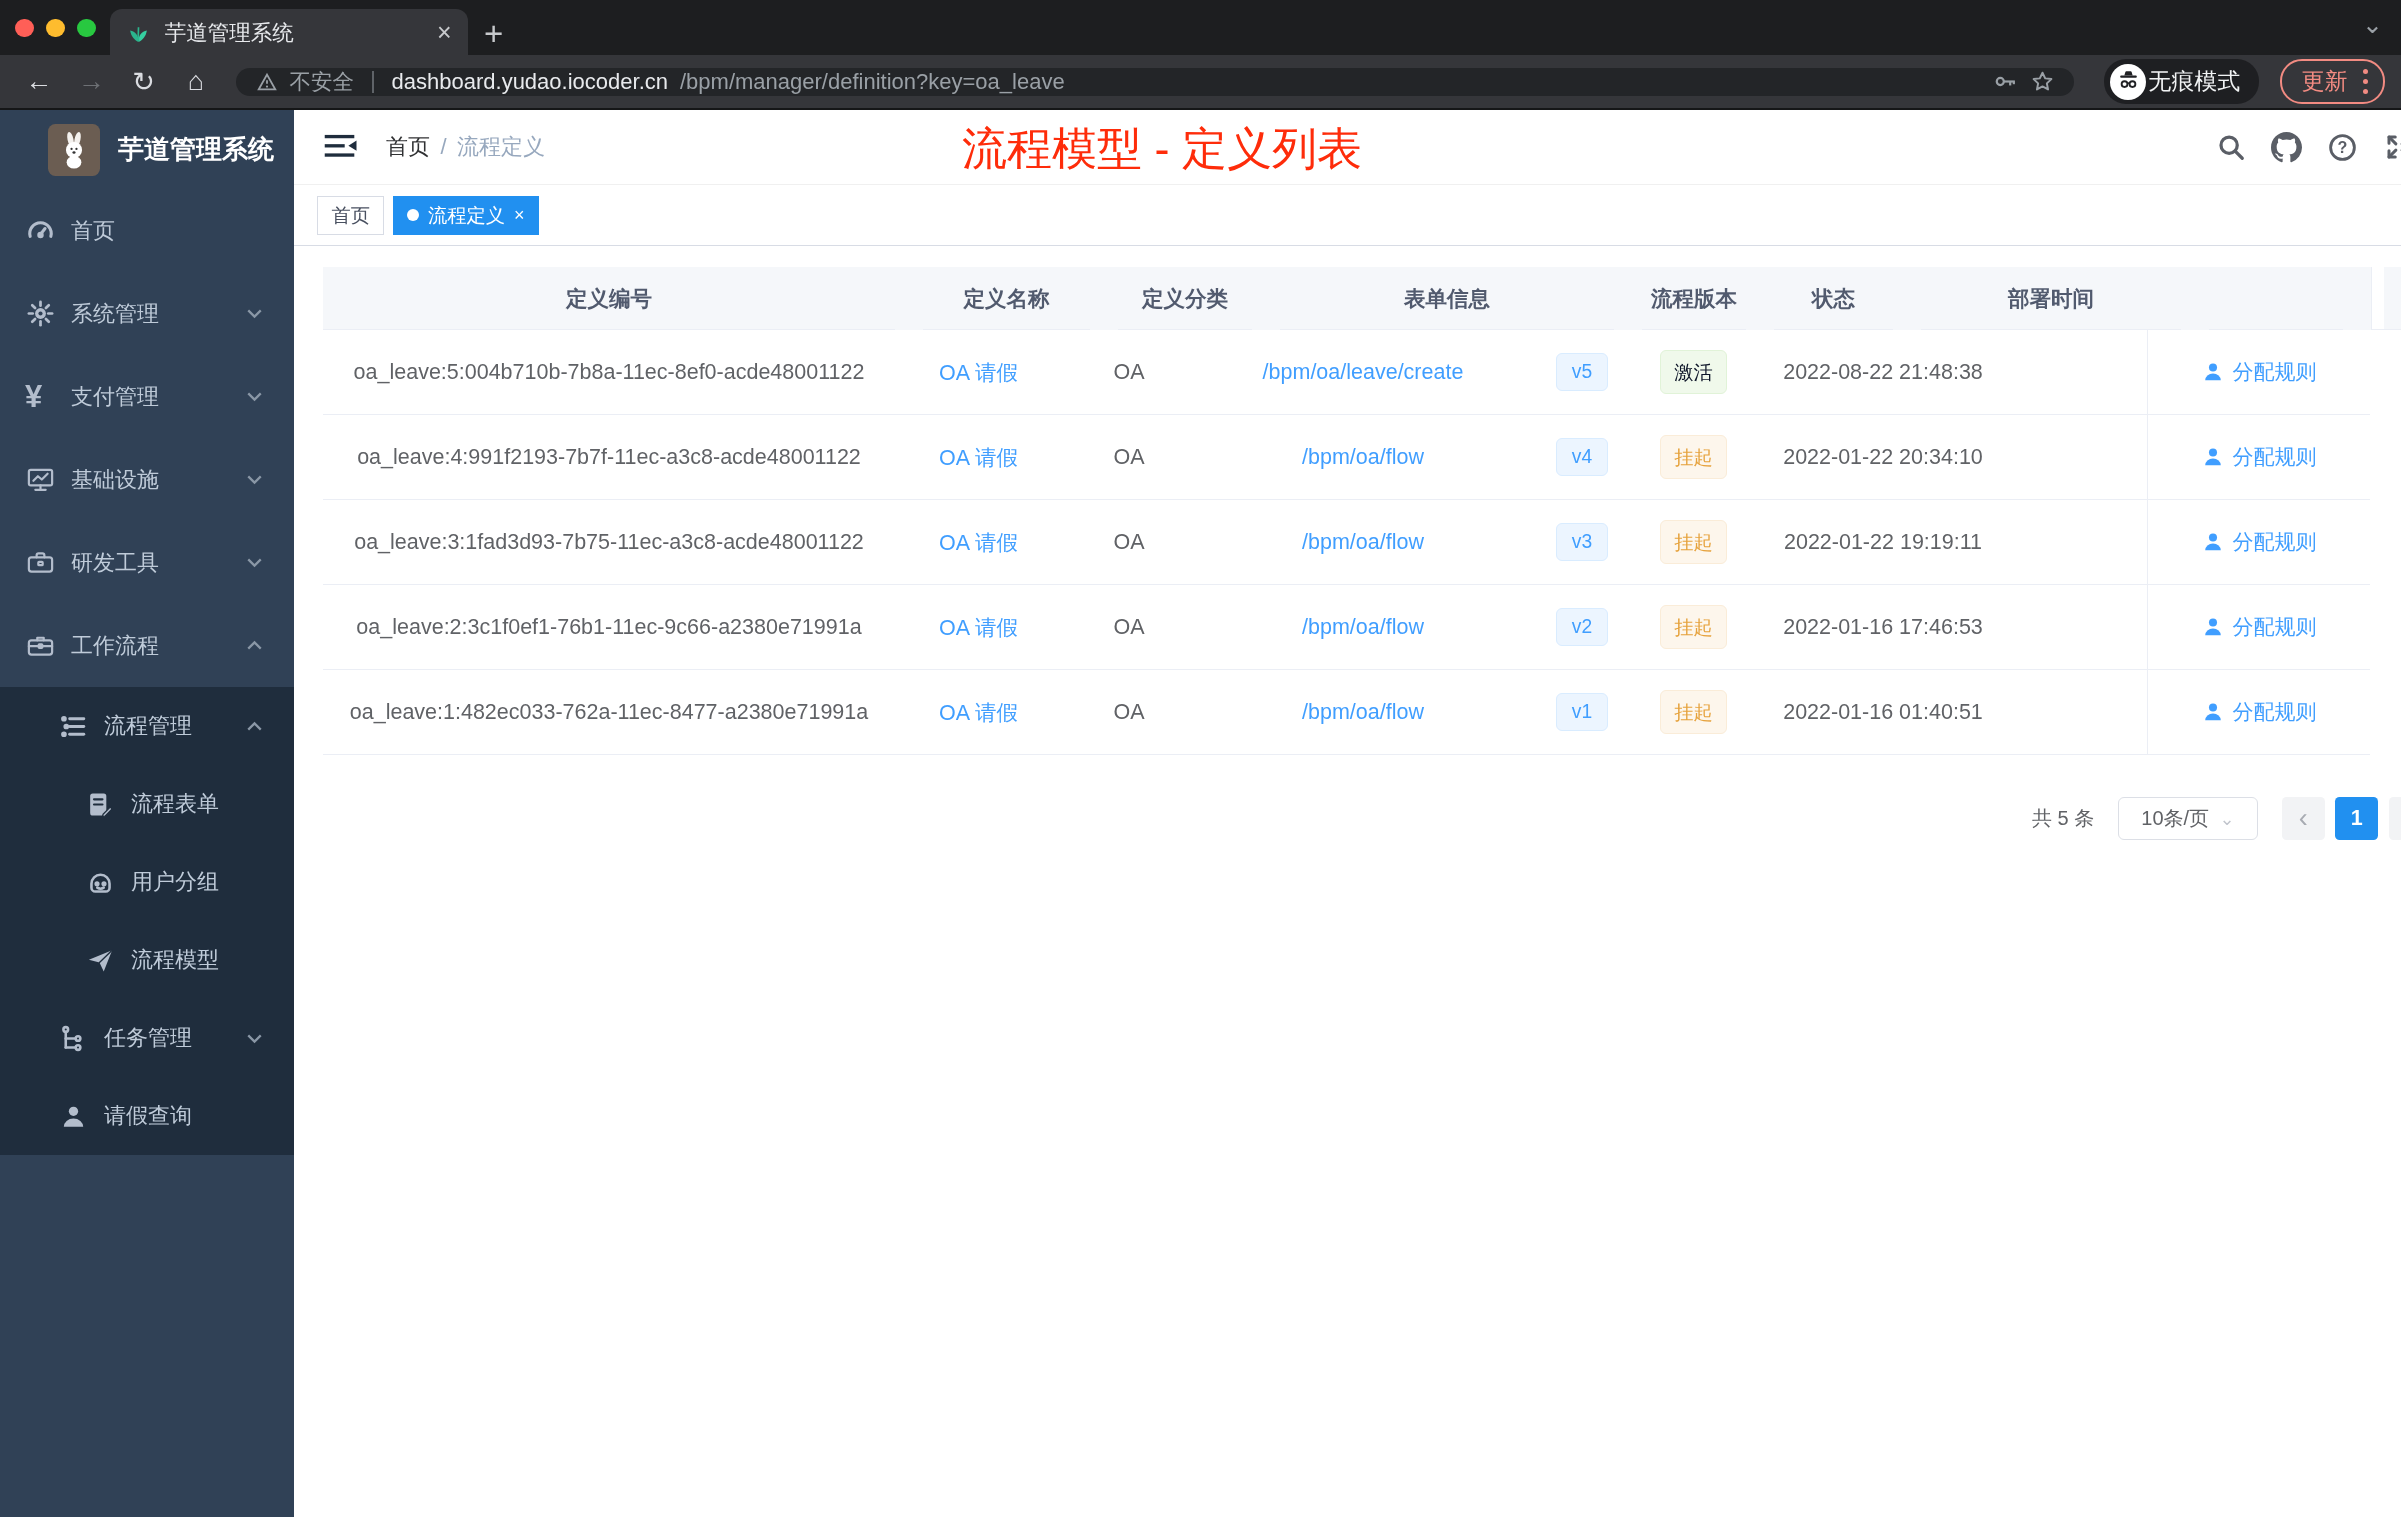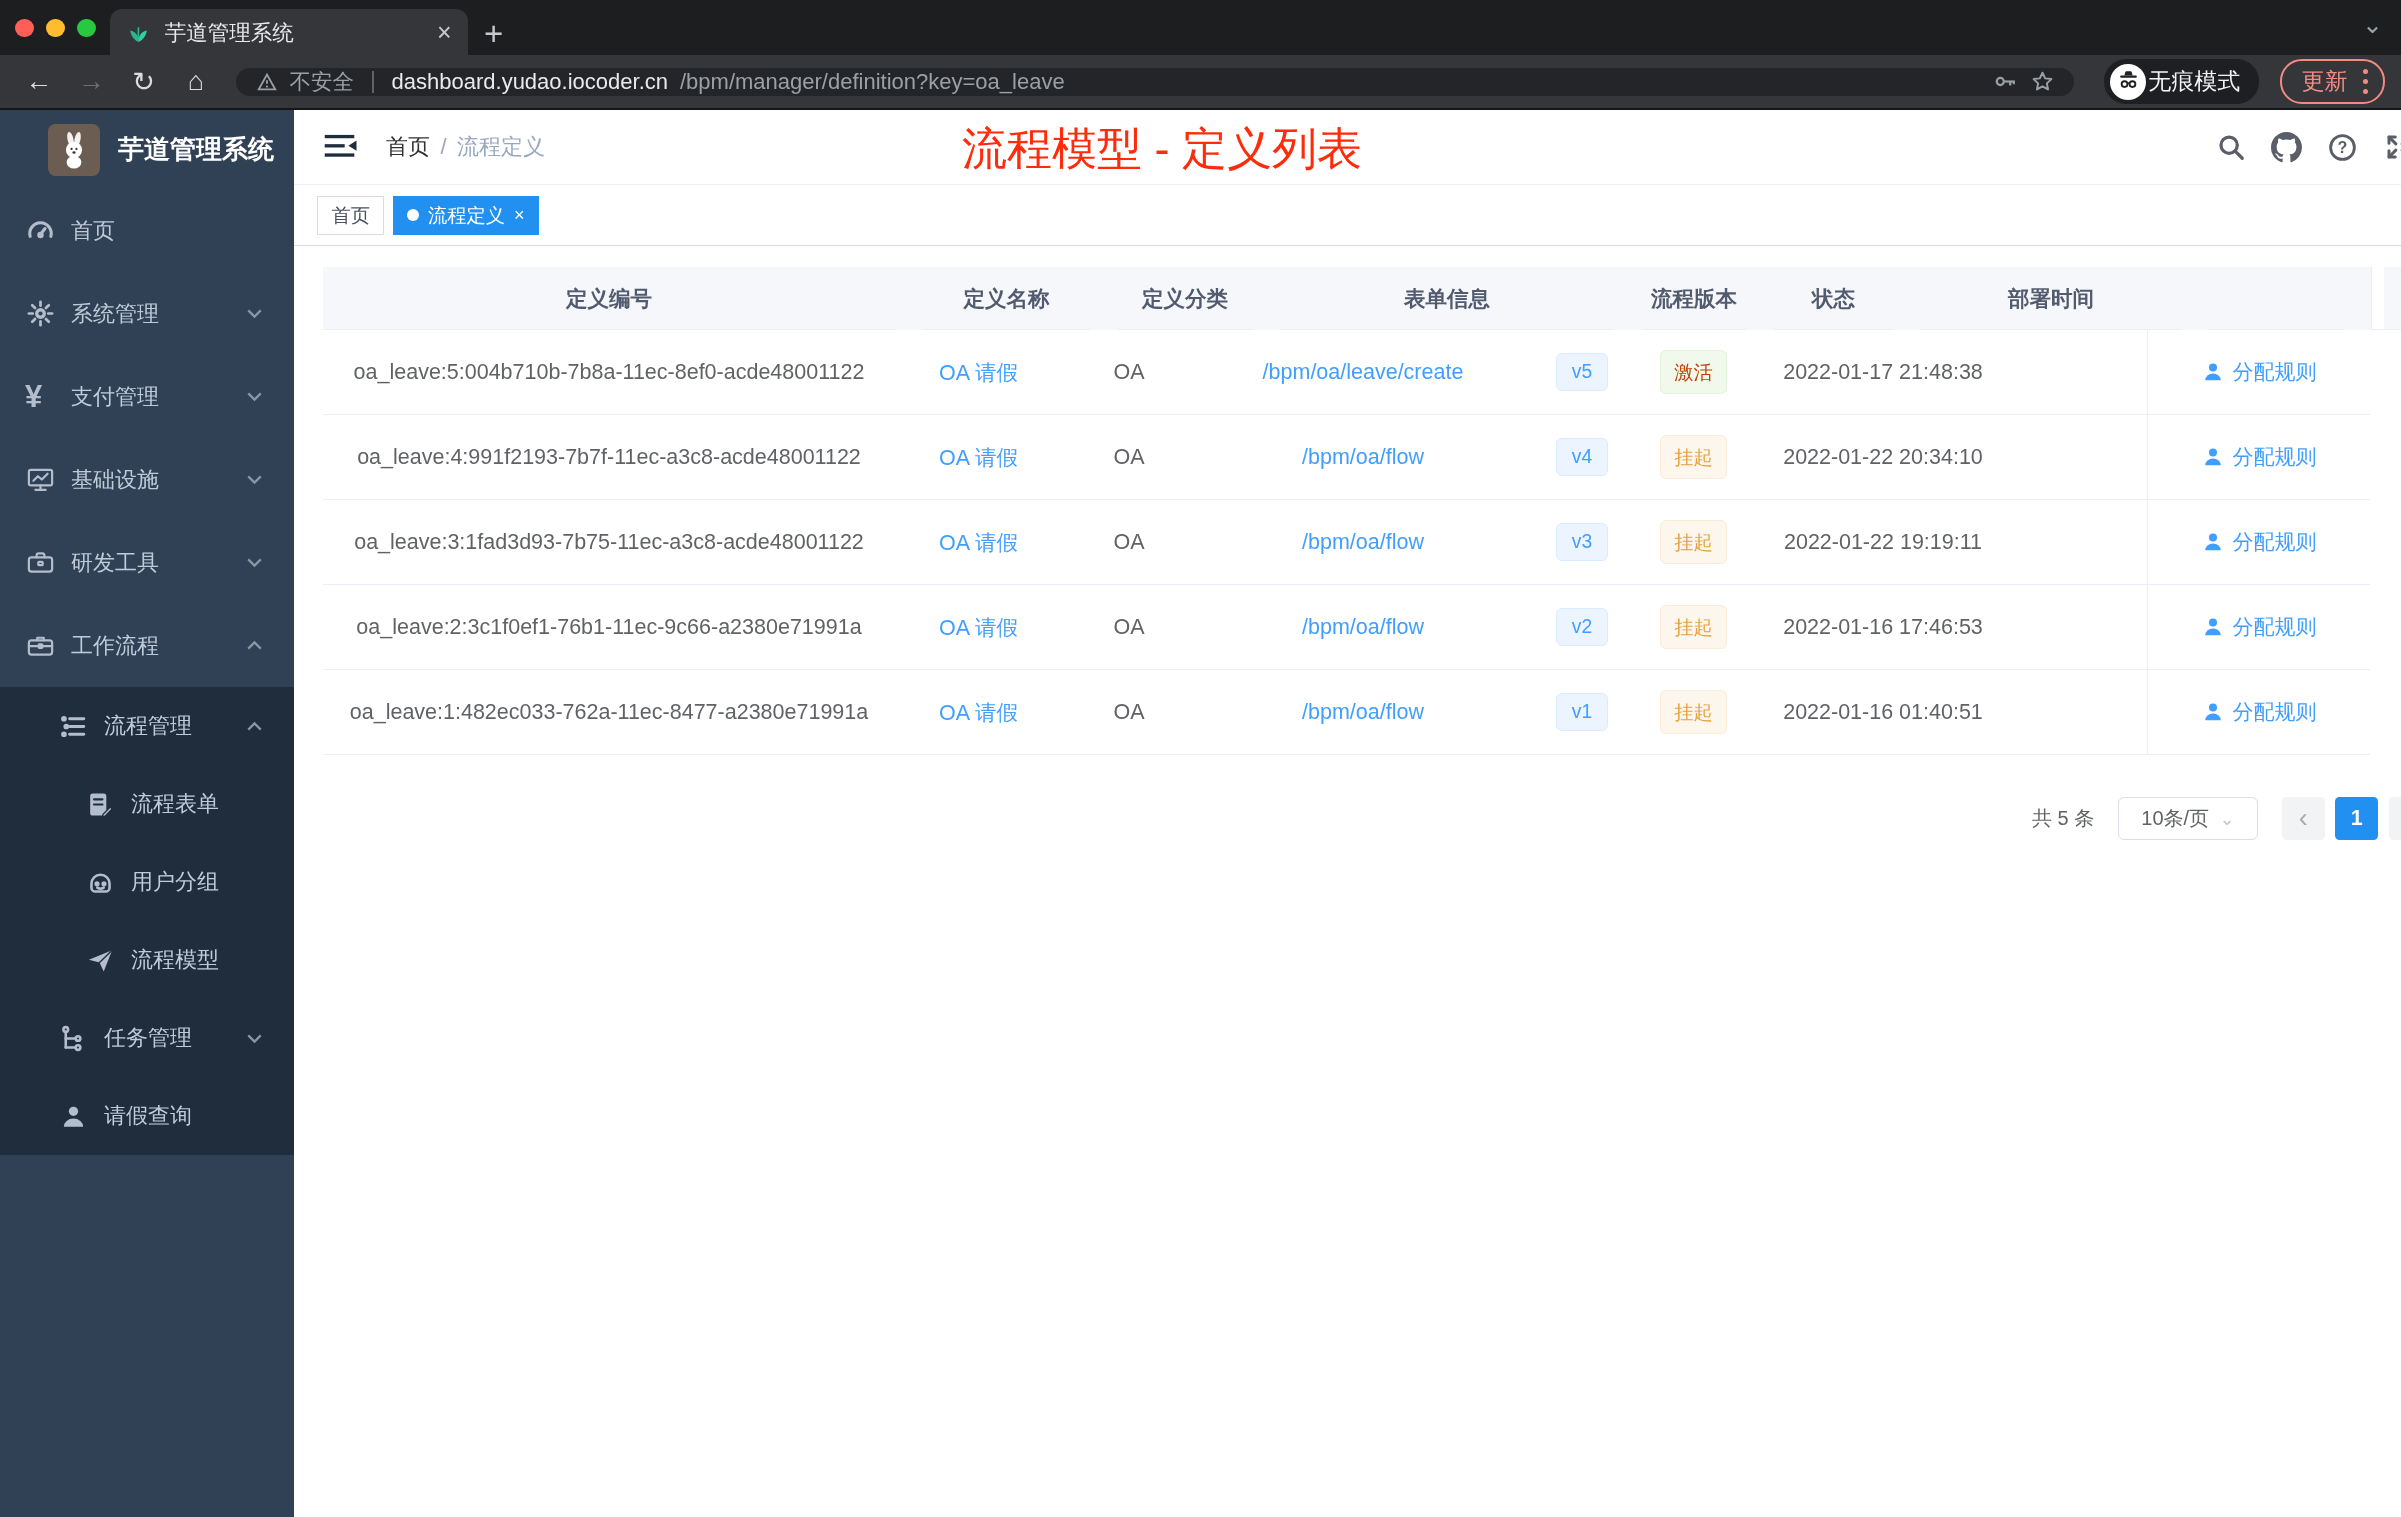--- a/index.html
+++ b/index.html
@@ -87,21 +87,21 @@
   .grid { display:grid; grid-template-columns:572px 167px 134px 334px 104px 119px 260px 134px 223px; }
   .thead { background:#f5f7fa;gap:28px; }
   .thead .cell { height:63px; color:#515a6e; font-weight:600; font-size:21.5px; }
   .cell { display:flex; align-items:center; justify-content:center; font-size:21.5px; color:#606266; }
   .trow .cell { height:85px; border-bottom:1.5px solid #ebeef5; }
   .thead .cell { border-bottom:1.5px solid #ebeef5; }
   .link { color:#409eff; }
   .vbadge { background:#ecf5ff; border:1.5px solid #d9ecff; color:#409eff; border-radius:6px;
     padding:7.4px 15px; font-size:19.3px; }
   .sbadge { border-radius:6px; padding:7.4px 13.4px; font-size:19.3px; }
-  .sbadge.success { background:#f0f9eb; border:1.5px solid #e1f3d8; color:#c2410c; }
+  .sbadge.success { background:#f0f9eb; border:1.5px solid #e1f3d8; color:#0f172a; }
   .sbadge.warning { background:#fdf6ec; border:1.5px solid #faecd8; color:#e6a23c; }
   .col-op { border-left:1.5px solid #ebeef5; }
   .thead .col-op { box-shadow:inset 12px 0 0 #ffffff; }
   .oplink { display:flex; align-items:center; gap:9px; color:#409eff; font-size:21px; }
 
   .pagination { margin-top:42px; display:flex; align-items:center; justify-content:flex-end;
     gap:10.4px; font-size:20px; color:#606266; }
   .pg-total { margin-right:13.4px; }
   .pg-select { width:140px; height:43px; border:1.5px solid #dcdfe6; border-radius:6px; display:flex;
     align-items:center; justify-content:center; gap:10.4px; color:#606266; margin-right:13.4px; }
@@ -487,21 +487,21 @@
           <div class="cell">OA</div>
           <div class="cell">
               <span class="link">/bpm/oa/leave/create</span>
             </div>
           <div class="cell">
               <span class="vbadge">v5</span>
             </div>
           <div class="cell">
               <span class="sbadge success">激活</span>
             </div>
-          <div class="cell">2022-01-17 21:48:38</div>
+          <div class="cell">2022-08-22 21:48:38</div>
           <div class="cell"></div>
           <div class="cell col-op">
               <span class="oplink">
             <svg width="22" height="22" viewBox="0 0 24 24">
               <circle cx="12" cy="7" r="4.4" fill="#409eff"></circle>
                   <path d="M3.5 21 a8.5 7.5 0 0 1 17 0 Z" fill="#409eff"></path>
             </svg>
                 <span>分配规则</span>
               </span>
             </div>

